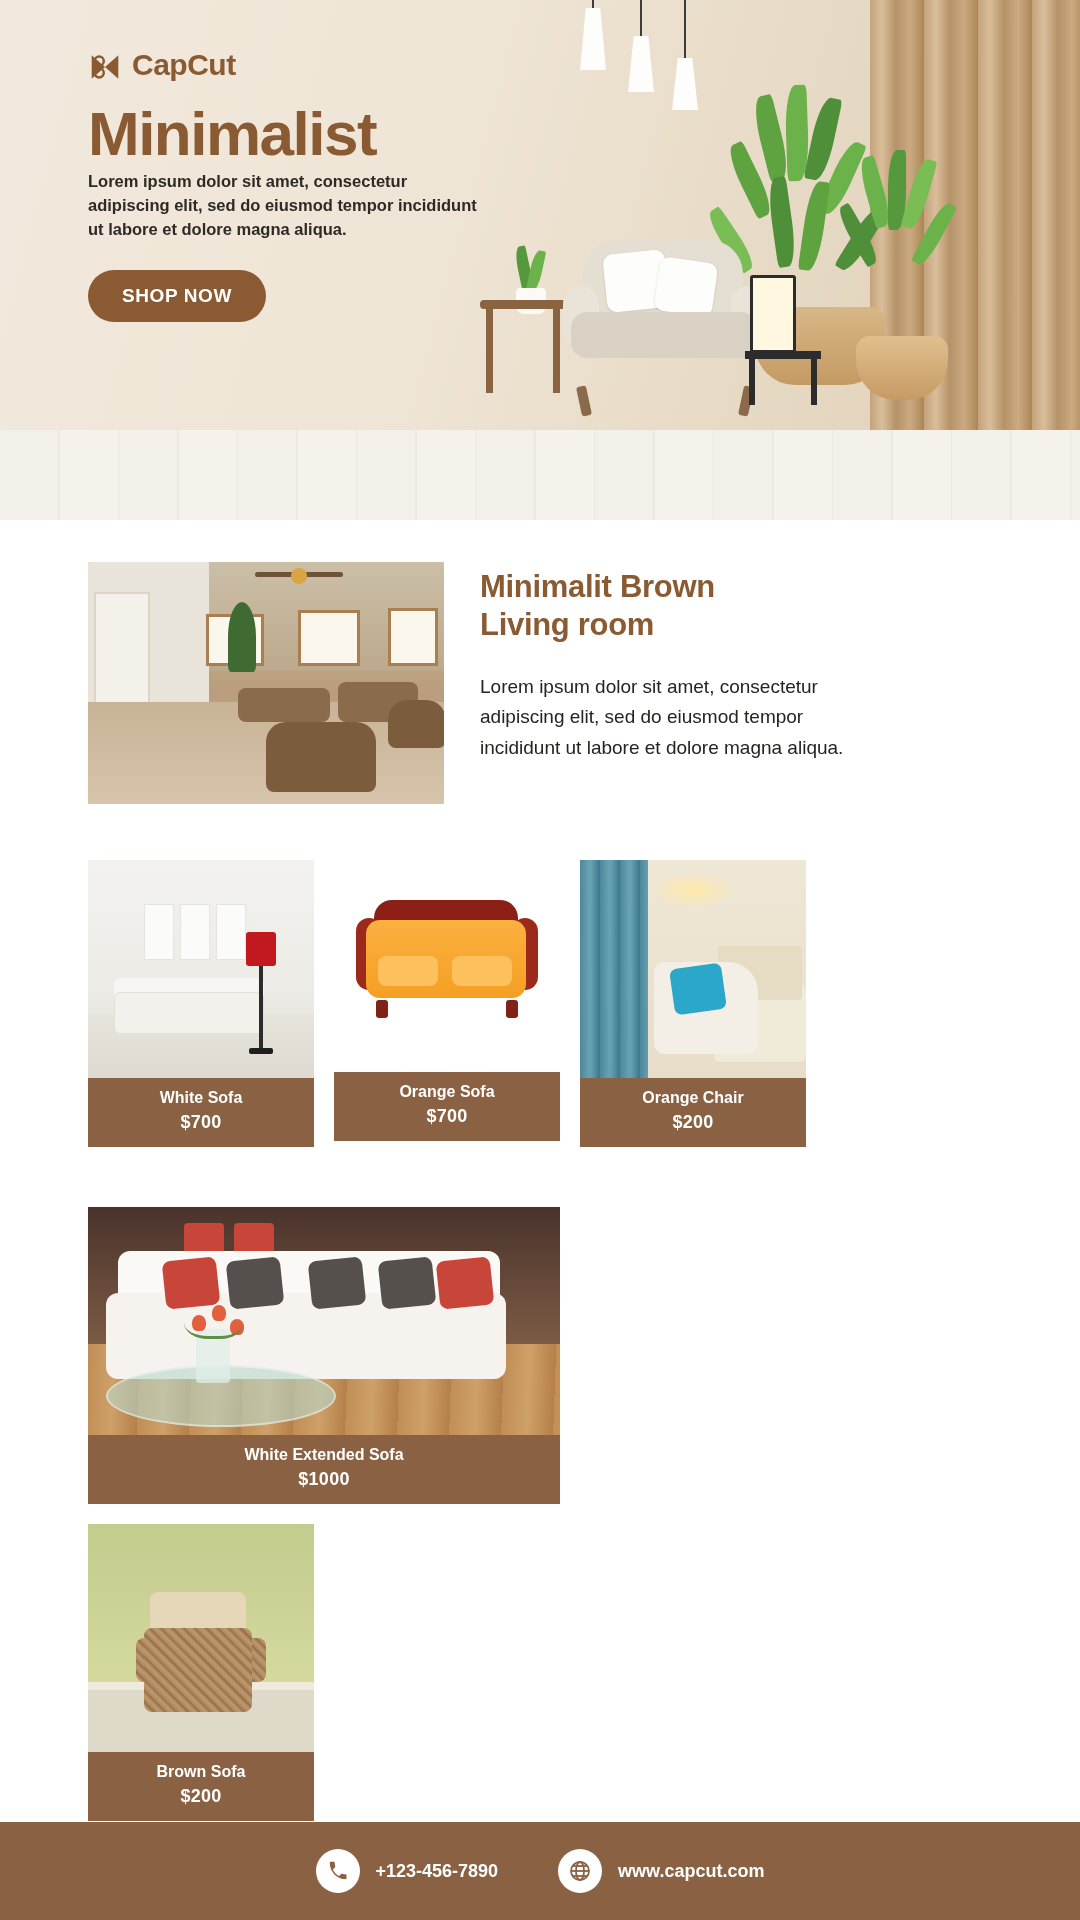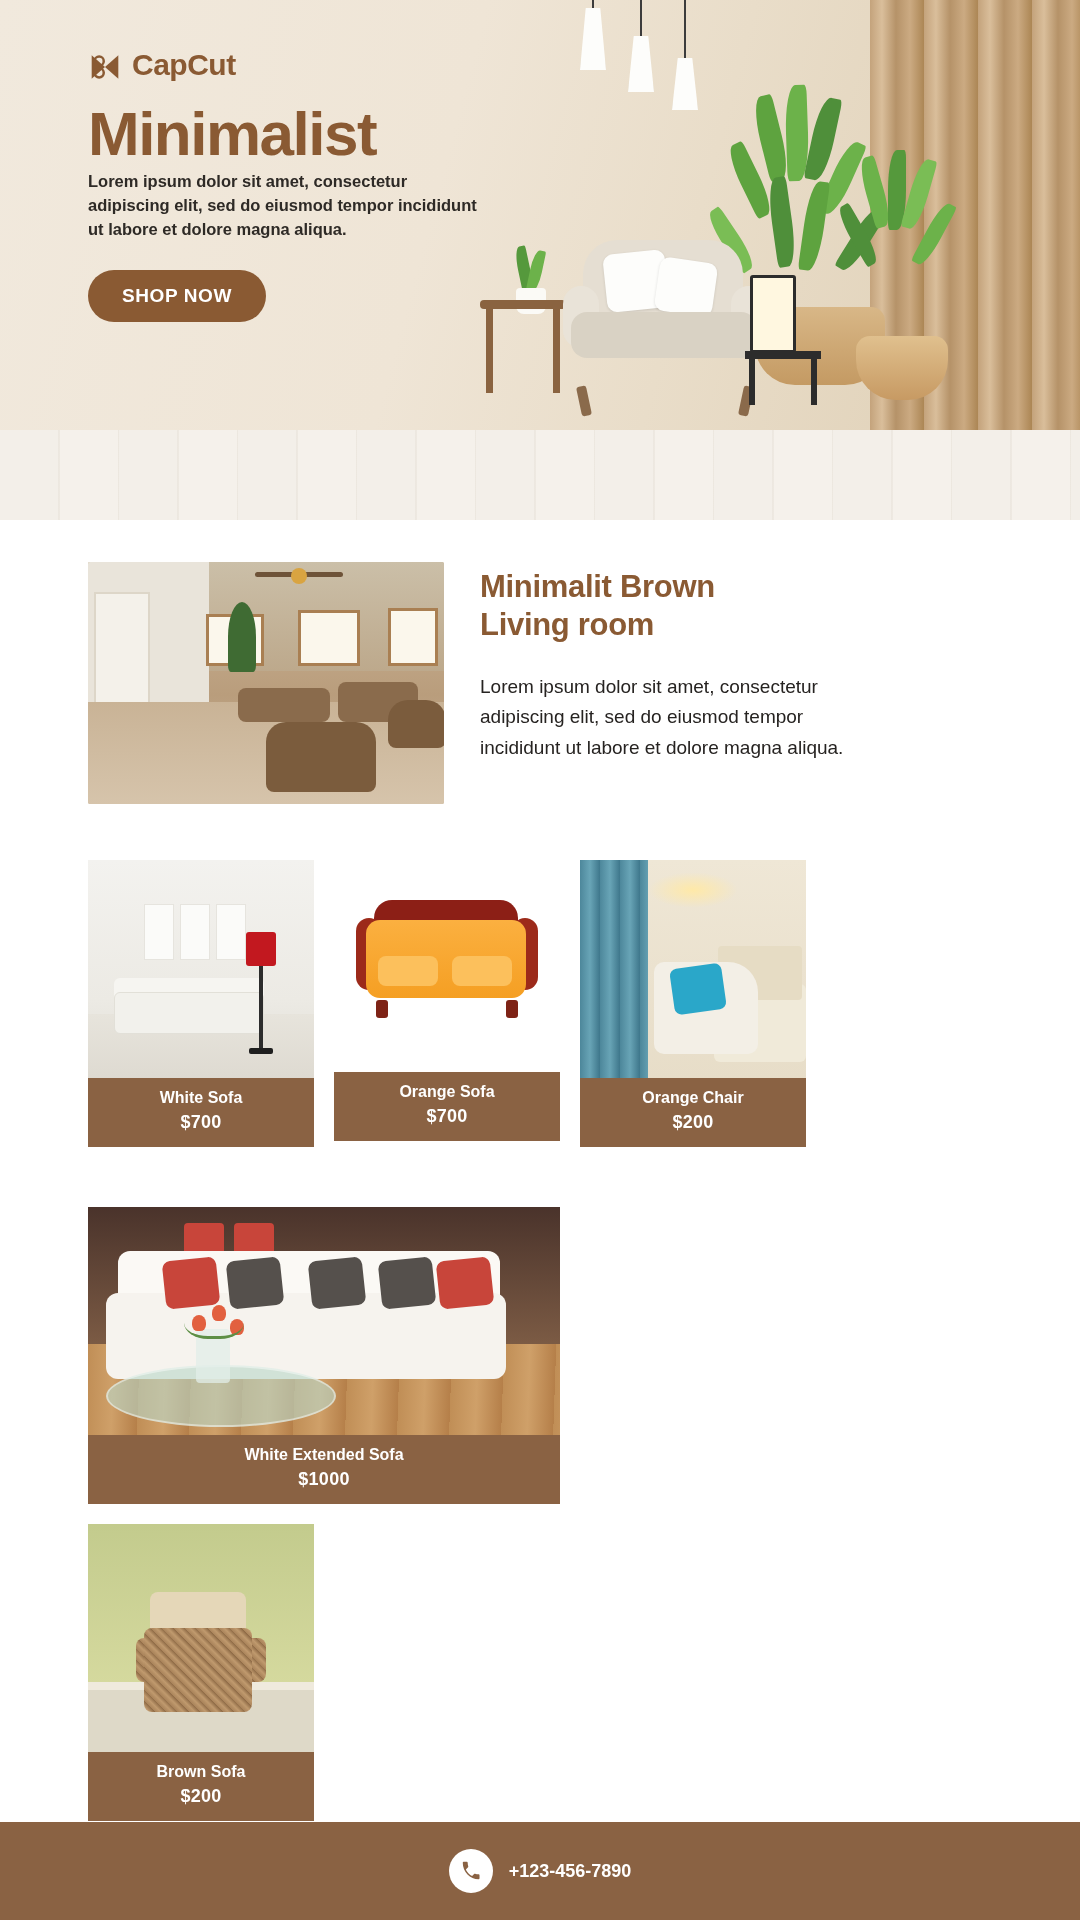--- a/index.html
+++ b/index.html
@@ -451,15 +451,27 @@
     <div class="f-item">
       <span class="f-icon">
         <svg width="22" height="22" viewBox="0 0 24 24" fill="#8a6243">
           <path d="M6.6 10.8c1.4 2.8 3.8 5.2 6.6 6.6l2.2-2.2c.3-.3.7-.4 1.1-.2 1.2.4 2.5.6 3.8.6.6 0 1 .4 1 1V20c0 .6-.4 1-1 1C11.2 21 3 12.8 3 2.9c0-.6.4-1 1-1h3.4c.6 0 1 .4 1 1 0 1.3.2 2.6.6 3.8.1.4 0 .8-.2 1.1l-2.2 2.2z"></path>
         </svg>
       </span>
       <span class="f-text">+123-456-7890</span>
     </div>
 
 
+    <div class="f-item">
+      <span class="f-icon">
+        <svg width="24" height="24" viewBox="0 0 24 24" fill="none" stroke="#8a6243" stroke-width="1.8">
+          <circle cx="12" cy="12" r="9"></circle>
+          <ellipse cx="12" cy="12" rx="4" ry="9"></ellipse>
+          <line x1="3" y1="12" x2="21" y2="12"></line>
+          <line x1="4.5" y1="7" x2="19.5" y2="7"></line>
+          <line x1="4.5" y1="17" x2="19.5" y2="17"></line>
+        </svg>
+      </span>
+      <span class="f-text">www.capcut.com</span>
+    </div>
   </footer>
 
 </div>
 
 </body></html>

